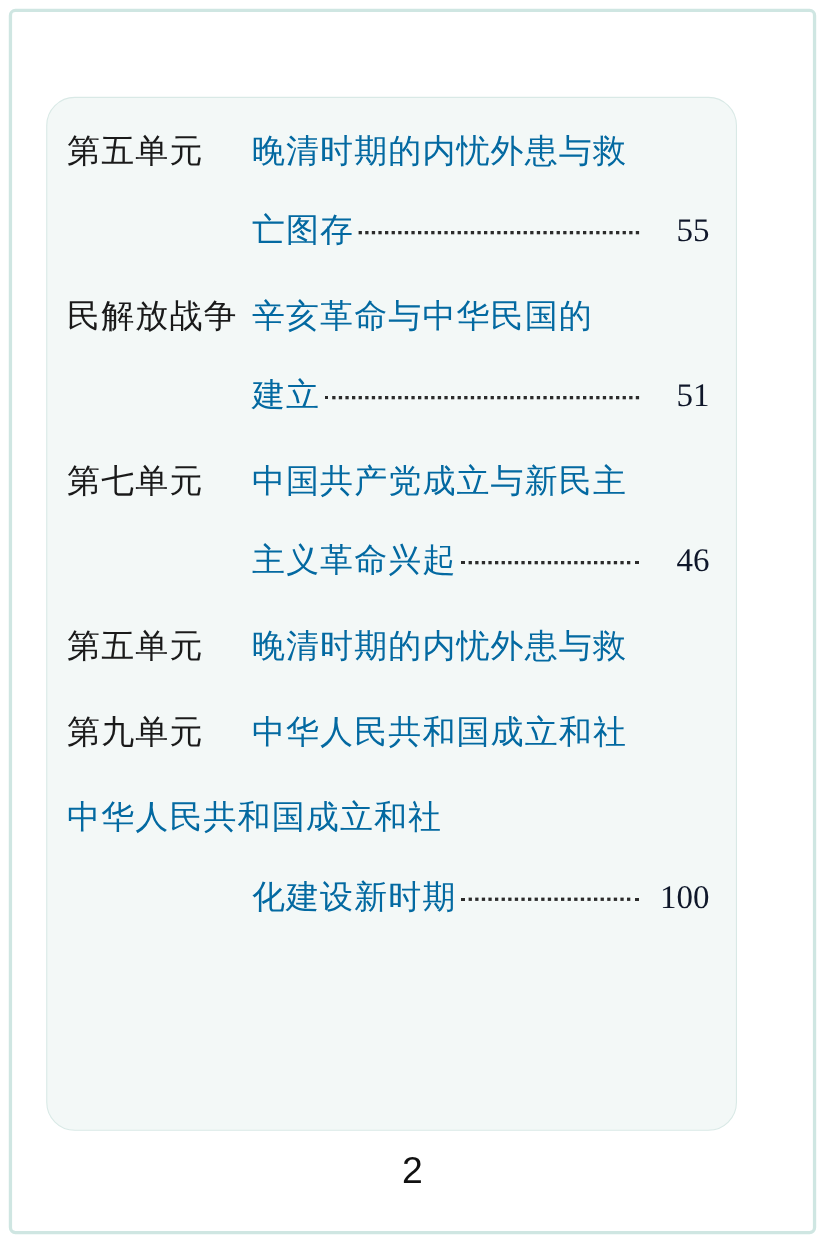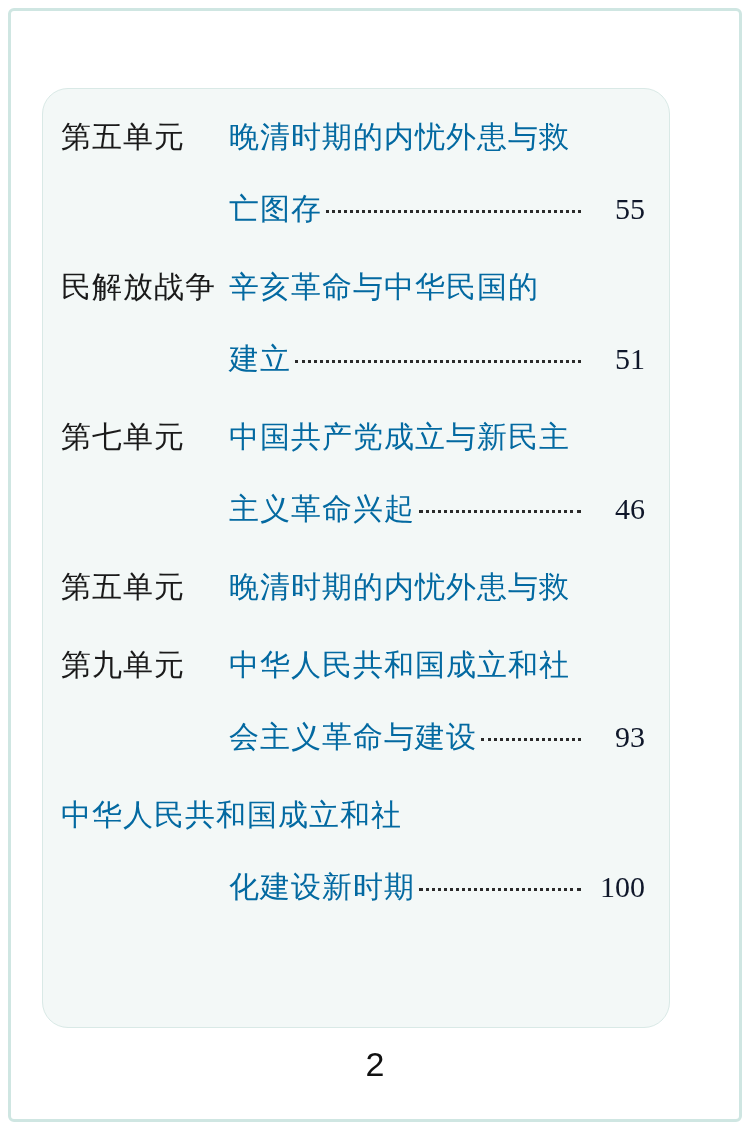--- a/index.html
+++ b/index.html
@@ -159,26 +159,20 @@
           <span class="unit-label">第五单元</span>
           <span class="title-text">晚清时期的内忧外患与救</span>
         </div>
       </div>
 
       <div class="toc-entry">
         <div class="line">
           <span class="unit-label">第九单元</span>
           <span class="title-text">中华人民共和国成立和社</span>
         </div>
-        <div class="line cont">
-          <span class="unit-label"></span>
-          <span class="title-text">会主义革命与建设</span>
-          <span class="leader"></span>
-          <span class="page-num">93</span>
-        </div>
       </div>
 
       <div class="toc-entry">
         <div class="line">
           <span class="title-text">中华人民共和国成立和社</span>
         </div>
         <div class="line cont">
           <span class="unit-label"></span>
           <span class="title-text">化建设新时期</span>
           <span class="leader"></span>

